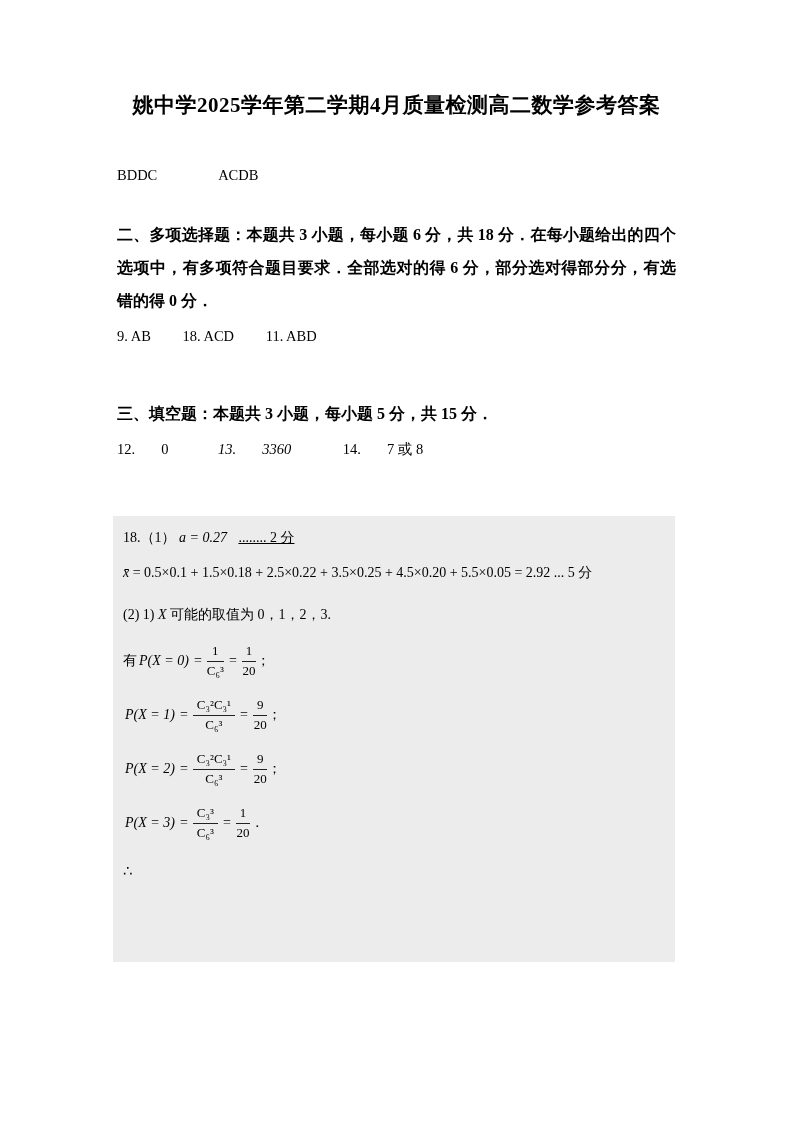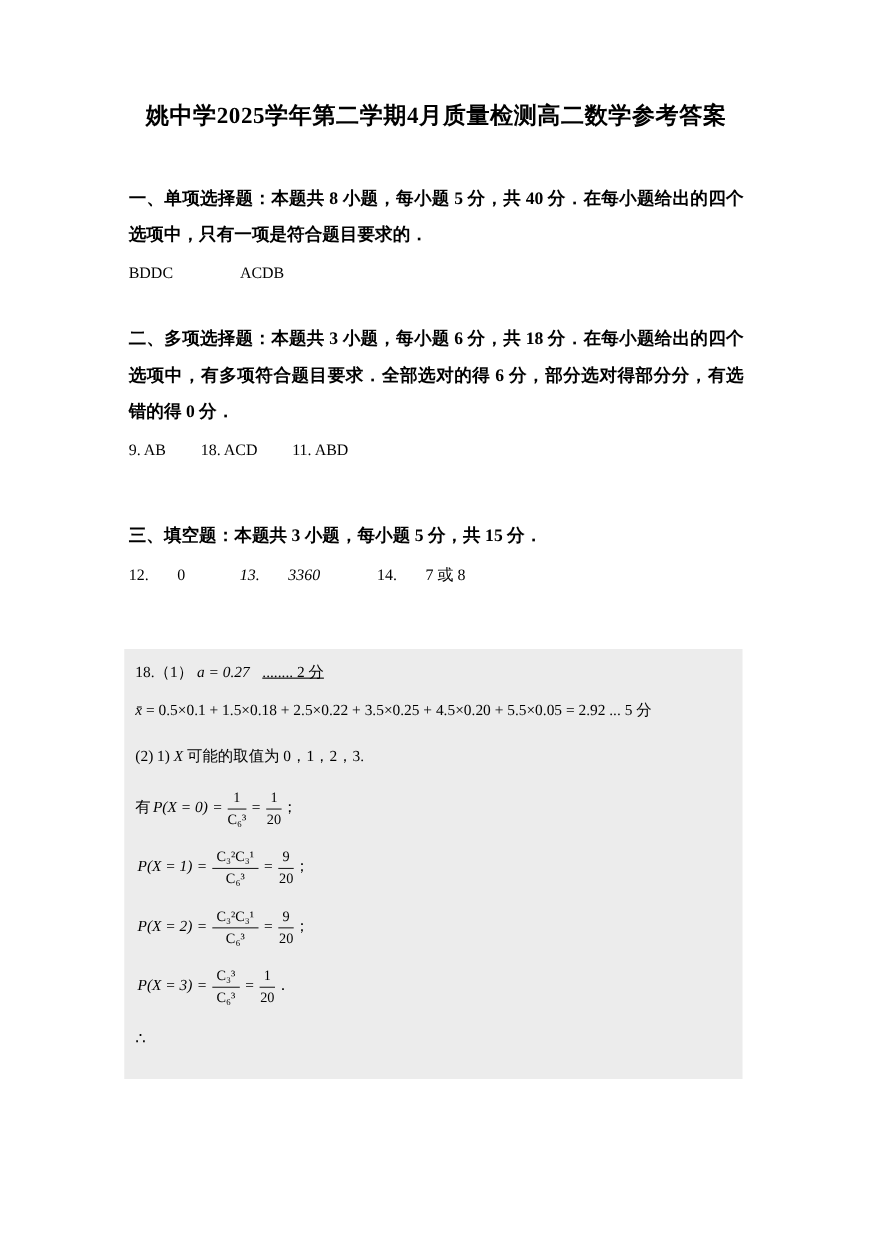--- a/index.html
+++ b/index.html
@@ -1,20 +1,20 @@
 <!DOCTYPE html>
 <html><head>
 <meta charset="utf-8">
 <style>
   * { box-sizing: border-box; }
   html, body { margin: 0; padding: 0; background: #ffffff; }
   .page {
     position: relative;
     width: 793px;
-    height: 981px;
+    height: 1122px;
     margin: 0 auto;
     background: #ffffff;
     color: #000000;
     font-family: "Liberation Serif", "DejaVu Serif", serif;
     overflow: hidden;
   }
   .content { padding: 0 117px; }
   .title {
     margin: 90px 0 0 0;
     font-size: 21px;
@@ -92,21 +92,20 @@
 </style>
 </head>
 <body>
 
 <div class="page">
   <div class="content">
 
     <h1 class="title">姚中学2025学年第二学期4月质量检测高二数学参考答案</h1>
 
     <section class="s1">
-      <p class="heading">一、单项选择题：本题共 8 小题，每小题 5 分，共 40 分．在每小题给出的四个选项中，只有一项是符合题目要求的．</p>
       <p class="answers">
         <span class="ans">BDDC</span>
         <span class="ans">ACDB</span>
       </p>
     </section>
 
     <section class="s2">
       <p class="heading">二、多项选择题：本题共 3 小题，每小题 6 分，共 18 分．在每小题给出的四个选项中，有多项符合题目要求．全部选对的得 6 分，部分选对得部分分，有选错的得 0 分．</p>
       <p class="answers">
         <span class="ans">9. AB</span>

